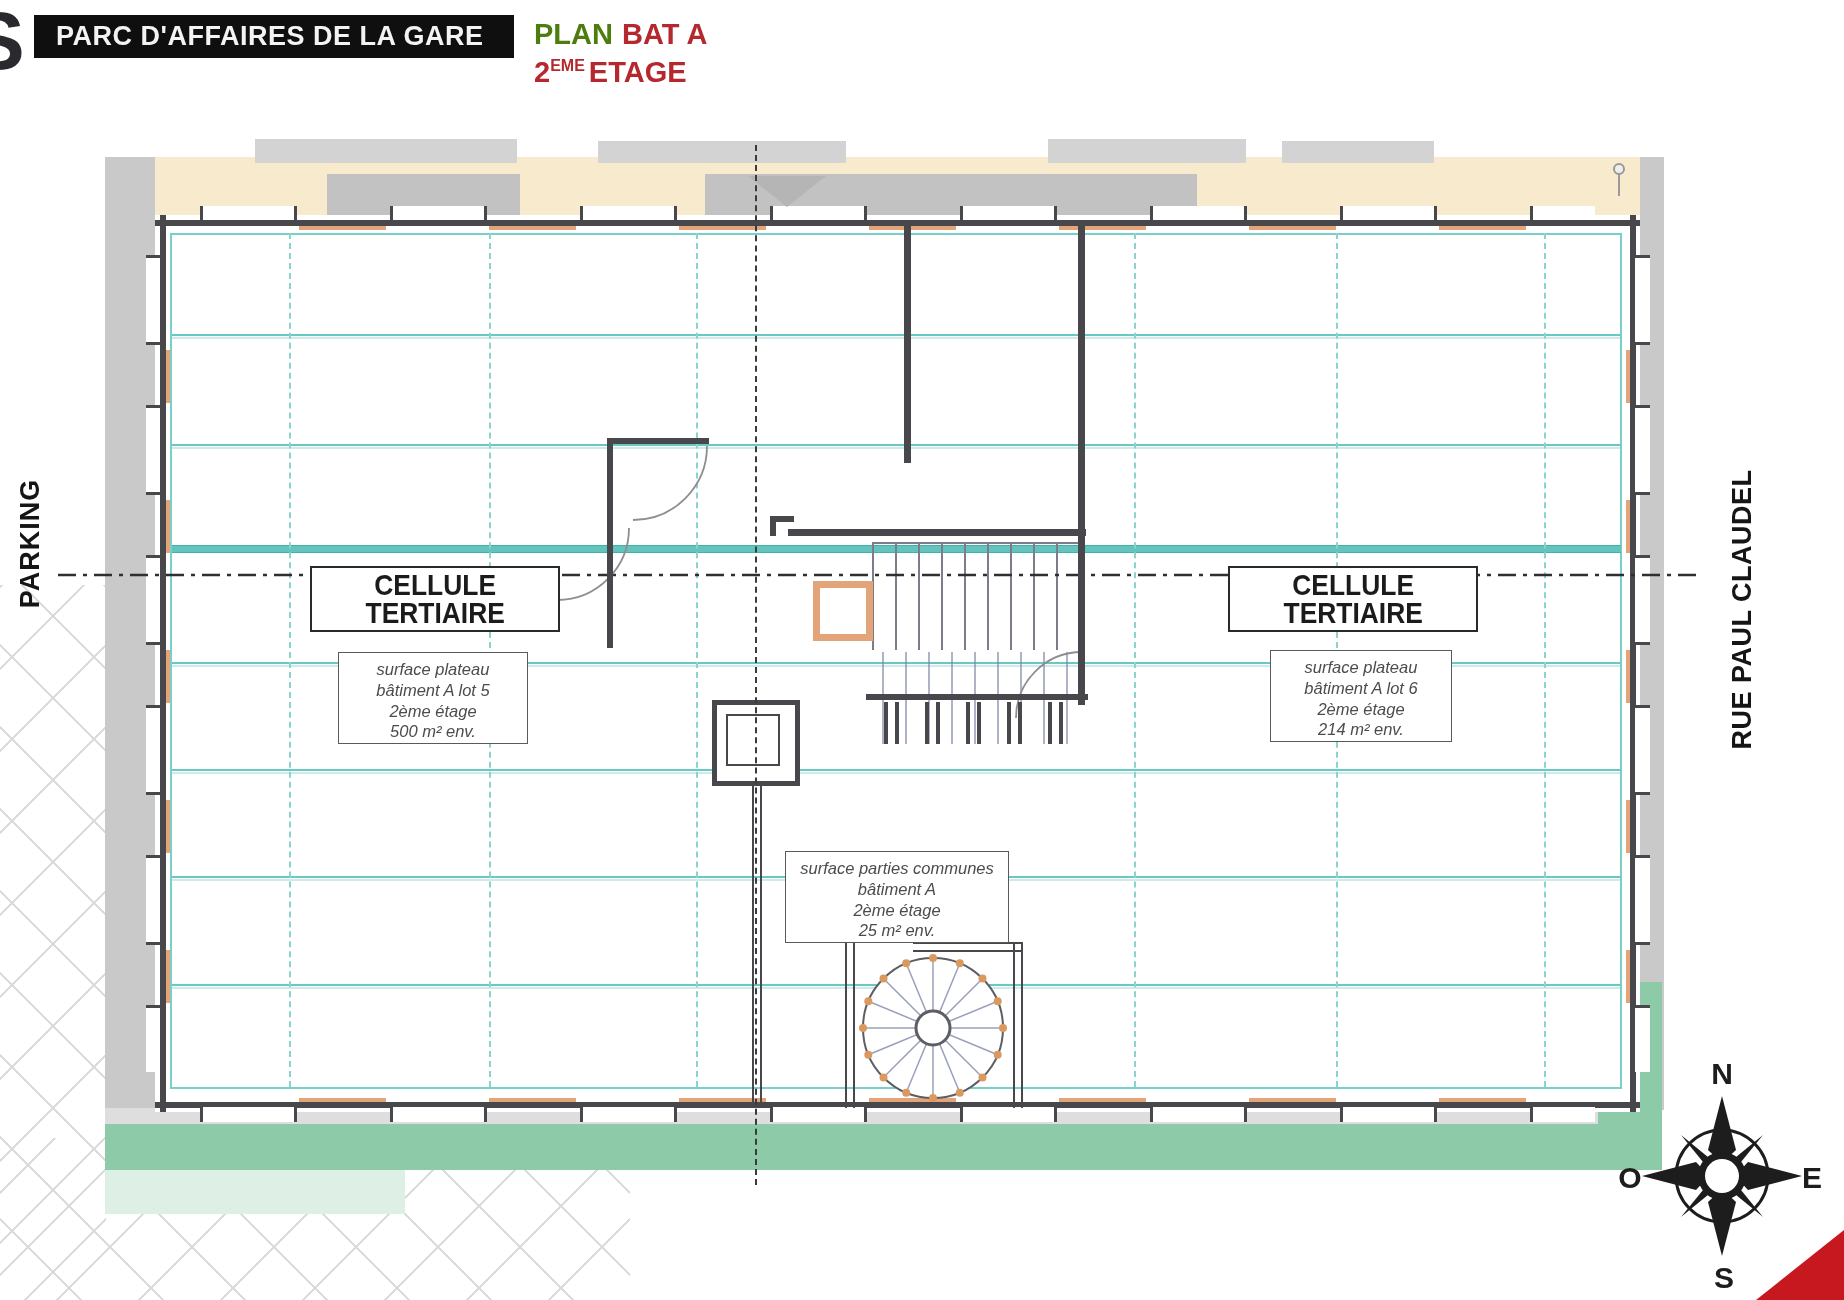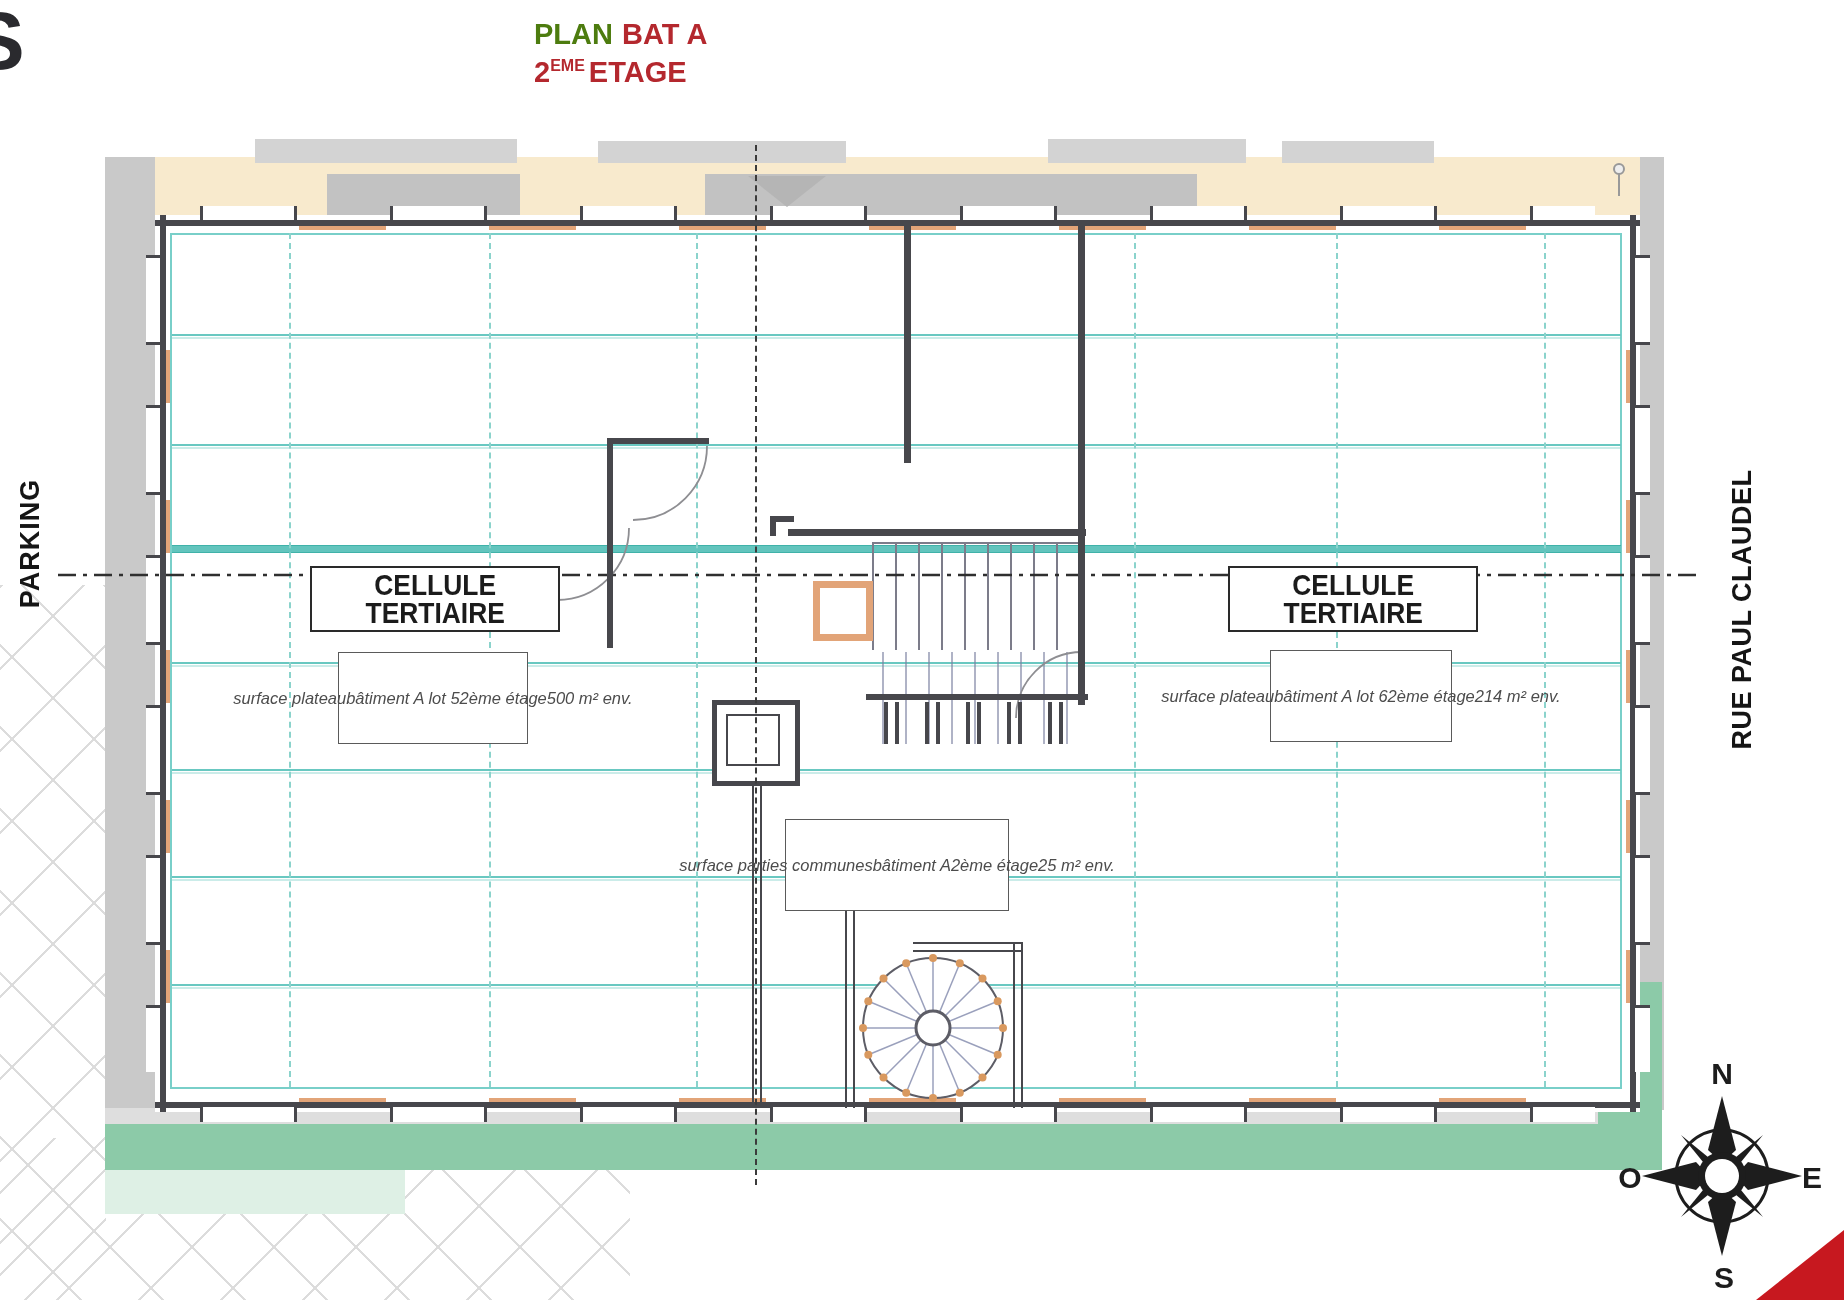--- a/index.html
+++ b/index.html
@@ -71,31 +71,34 @@
   .room-in{left:726px;top:714px;width:50px;height:48px;border:2px solid #47474c;z-index:7;}
 
   
   .axis-v{left:755px;top:145px;height:1040px;width:0;border-left:2.5px dashed #3b3b3b;z-index:7;}
 
   
   .cellbox{width:246px;height:62px;border:2px solid #2a2a2a;background:#fff;z-index:8;
            display:flex;flex-direction:column;justify-content:center;align-items:center;}
   .cellbox .ln{font-size:30px;font-weight:bold;color:#1b1b1b;line-height:28px;transform:scaleX(.88);white-space:nowrap;}
   .notebox{border:1.5px solid #5a5a5a;background:#fff;z-index:8;box-sizing:border-box;
-           display:flex;flex-direction:row;justify-content:center;align-items:center;padding:6px;}
+           display:flex;flex-direction:column;justify-content:flex-start;align-items:center;padding:6px;}
   .notebox .ln{font-size:16.5px;font-style:italic;color:#4c4c4c;line-height:1.26;white-space:nowrap;}
 
   svg.overlay{position:absolute;left:0;top:0;z-index:5;}
 </style>
 </head>
 <body>
 
 <div id="stage">
 
   <div class="abs logo-glyph">S</div>
+  <div class="abs title-bar">
+    <span>PARC D'AFFAIRES DE LA GARE</span>
+  </div>
   <div class="abs plan-line">
     <span class="plan-word">PLAN</span><span class="bat-word">BAT A</span>
   </div>
   <div class="abs floor-line">
     <span>2</span><sup>EME</sup><span class="floor-word">ETAGE</span>
   </div>
 
   <div class="abs street parking">PARKING</div>
   <div class="abs street rue">RUE PAUL CLAUDEL</div>
 
@@ -252,20 +255,20 @@
     <div class="ln">bâtiment A lot 5</div>
     <div class="ln">2ème étage</div>
     <div class="ln">500 m² env.</div>
   </div>
   <div class="abs notebox" style="left:1270px;top:650px;width:182px;height:92px;">
     <div class="ln">surface plateau</div>
     <div class="ln">bâtiment A lot 6</div>
     <div class="ln">2ème étage</div>
     <div class="ln">214 m² env.</div>
   </div>
-  <div class="abs notebox" style="left:785px;top:819px;width:224px;height:92px;">
+  <div class="abs notebox" style="left:785px;top:851px;width:224px;height:92px;">
     <div class="ln">surface parties communes</div>
     <div class="ln">bâtiment A</div>
     <div class="ln">2ème étage</div>
     <div class="ln">25 m² env.</div>
   </div>
 
 </div>
 
 </body></html>

